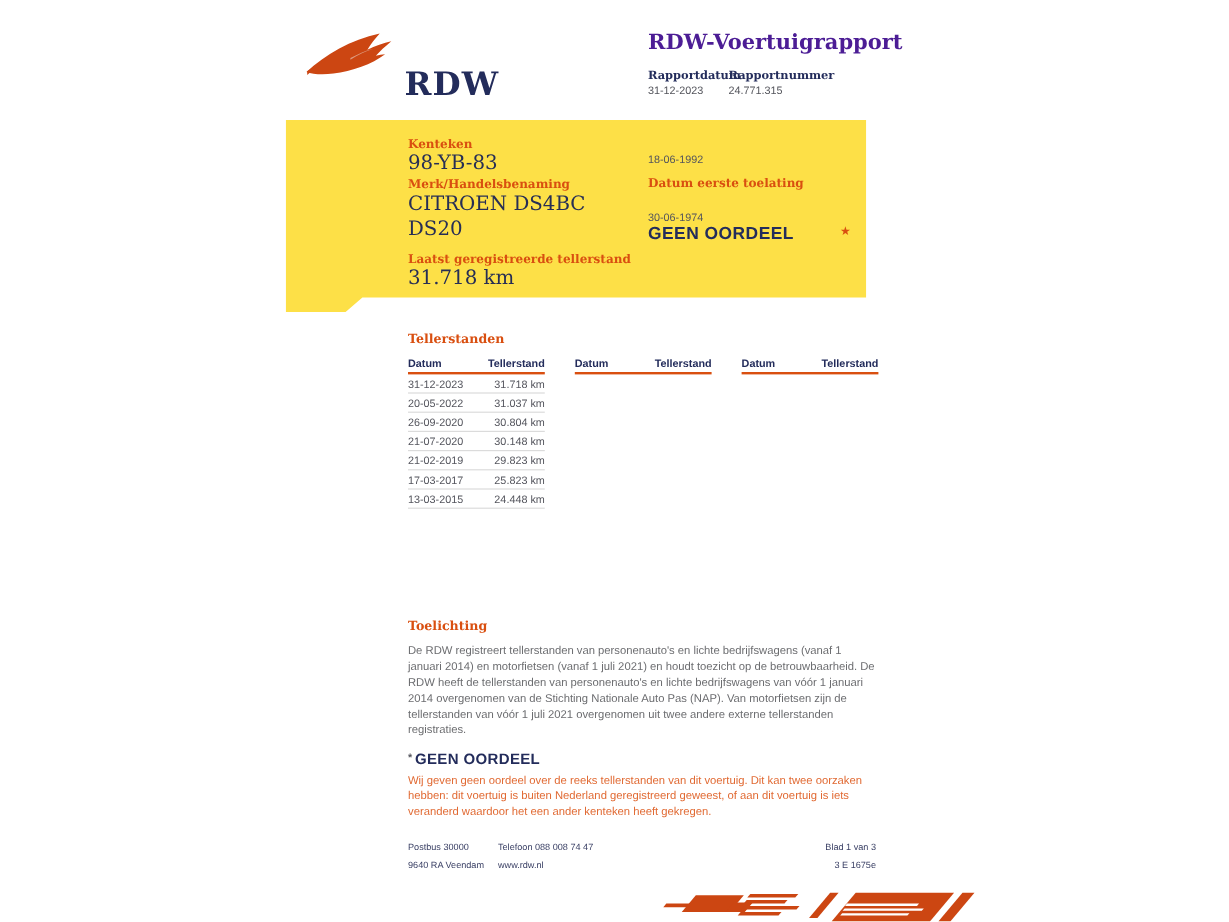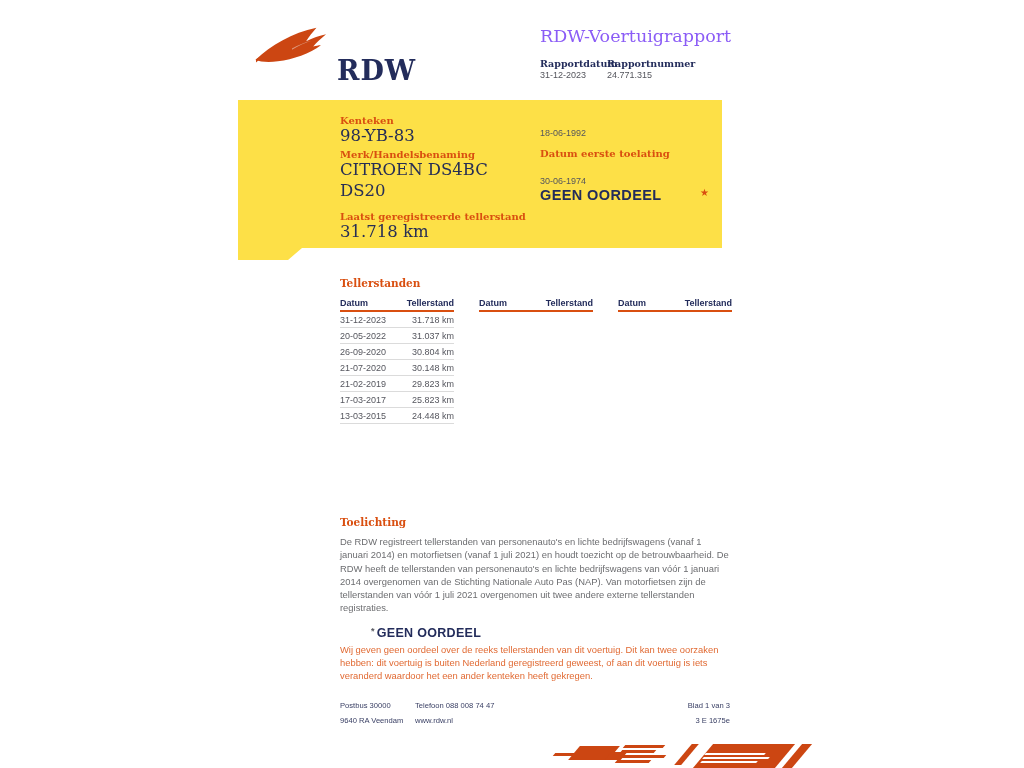--- a/index.html
+++ b/index.html
@@ -8,22 +8,22 @@
     background:#ffffff;
     font-family:"Liberation Sans",sans-serif;
     -webkit-font-smoothing:antialiased;
   }
   .abs{position:absolute;}
 
   
   .logo-bird{left:252px;top:24px;width:80px;height:45px;}
   .logo-text{left:337px;top:21px;font-family:"DejaVu Serif",serif;font-weight:bold;
              font-size:27px;color:#232c5b;letter-spacing:1px;margin-top:34px;}
-  .doc-title{left:540px;top:26px;font-family:"DejaVu Serif",serif;font-weight:normal;
-             font-size:17.5px;color:#8b5cf6;text-align:center;}
+  .doc-title{left:540px;top:26px;font-family:"DejaVu Serif",serif;font-weight:bold;
+             font-size:17.5px;color:#4c1d95;text-align:center;}
   .meta-label{font-family:"DejaVu Serif",serif;font-weight:bold;font-size:9.5px;color:#232c5b;}
   .meta-value{font-size:9px;color:#54555c;}
   .m1{left:540px;top:58px;} .m2{left:607px;top:58px;}
   .mv1{left:540px;top:70px;} .mv2{left:607px;top:70px;}
 
   
   .infobox{
     left:238px;top:100px;width:484px;height:160px;background:#fde047;
     clip-path:polygon(0 0,100% 0,100% 148px,64px 148px,50px 160px,0 160px);
   }
@@ -40,21 +40,21 @@
   .tgroup{width:114px;}
   .ghead{display:flex;justify-content:space-between;border-bottom:2px solid #d94f10;
          padding-bottom:2px;font-weight:bold;font-size:9px;color:#232c5b;}
   .trow{display:flex;justify-content:space-between;align-items:center;height:15px;
         border-bottom:1px solid #dbdbdb;font-size:9px;color:#55565e;}
 
   
   .notes{left:340px;top:516px;width:392px;}
   .n-title{font-family:"DejaVu Serif",serif;font-weight:bold;font-size:10.5px;color:#d94f10;}
   .n-body{margin-top:7px;font-size:9.4px;line-height:13.3px;color:#6c6d70;}
-  .v-head{margin-top:11px;font-weight:bold;font-size:12.5px;color:#232c5b;letter-spacing:.3px;margin-left:31px;}
+  .v-head{margin-top:11px;font-weight:bold;font-size:12.5px;color:#232c5b;letter-spacing:.3px;}
   .v-mark{font-size:9px;vertical-align:3px;margin-right:2px;color:#55565e;}
   .v-body{margin-top:3px;font-size:9.4px;line-height:13.3px;color:#e16a33;}
 
   
   .f-col{font-size:7.6px;color:#383e63;line-height:14.5px;}
   .f1{left:340px;top:699px;} .f2{left:415px;top:699px;}
   .f3{left:630px;top:699px;width:100px;text-align:right;}
 
   
   .pattern{left:540px;top:740px;width:280px;height:28px;}

